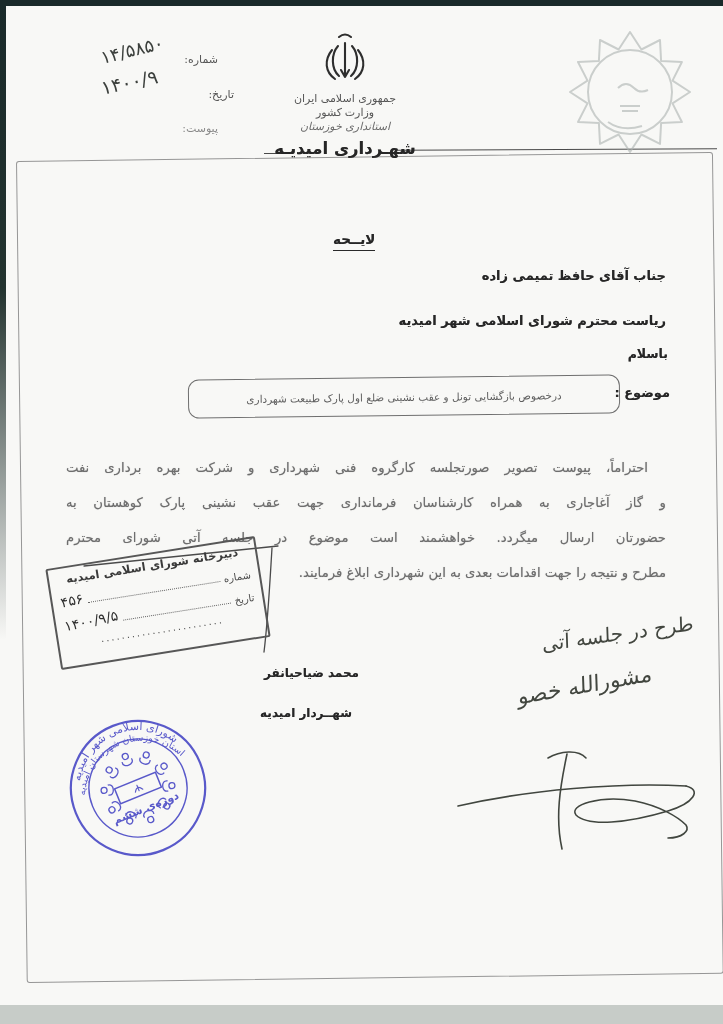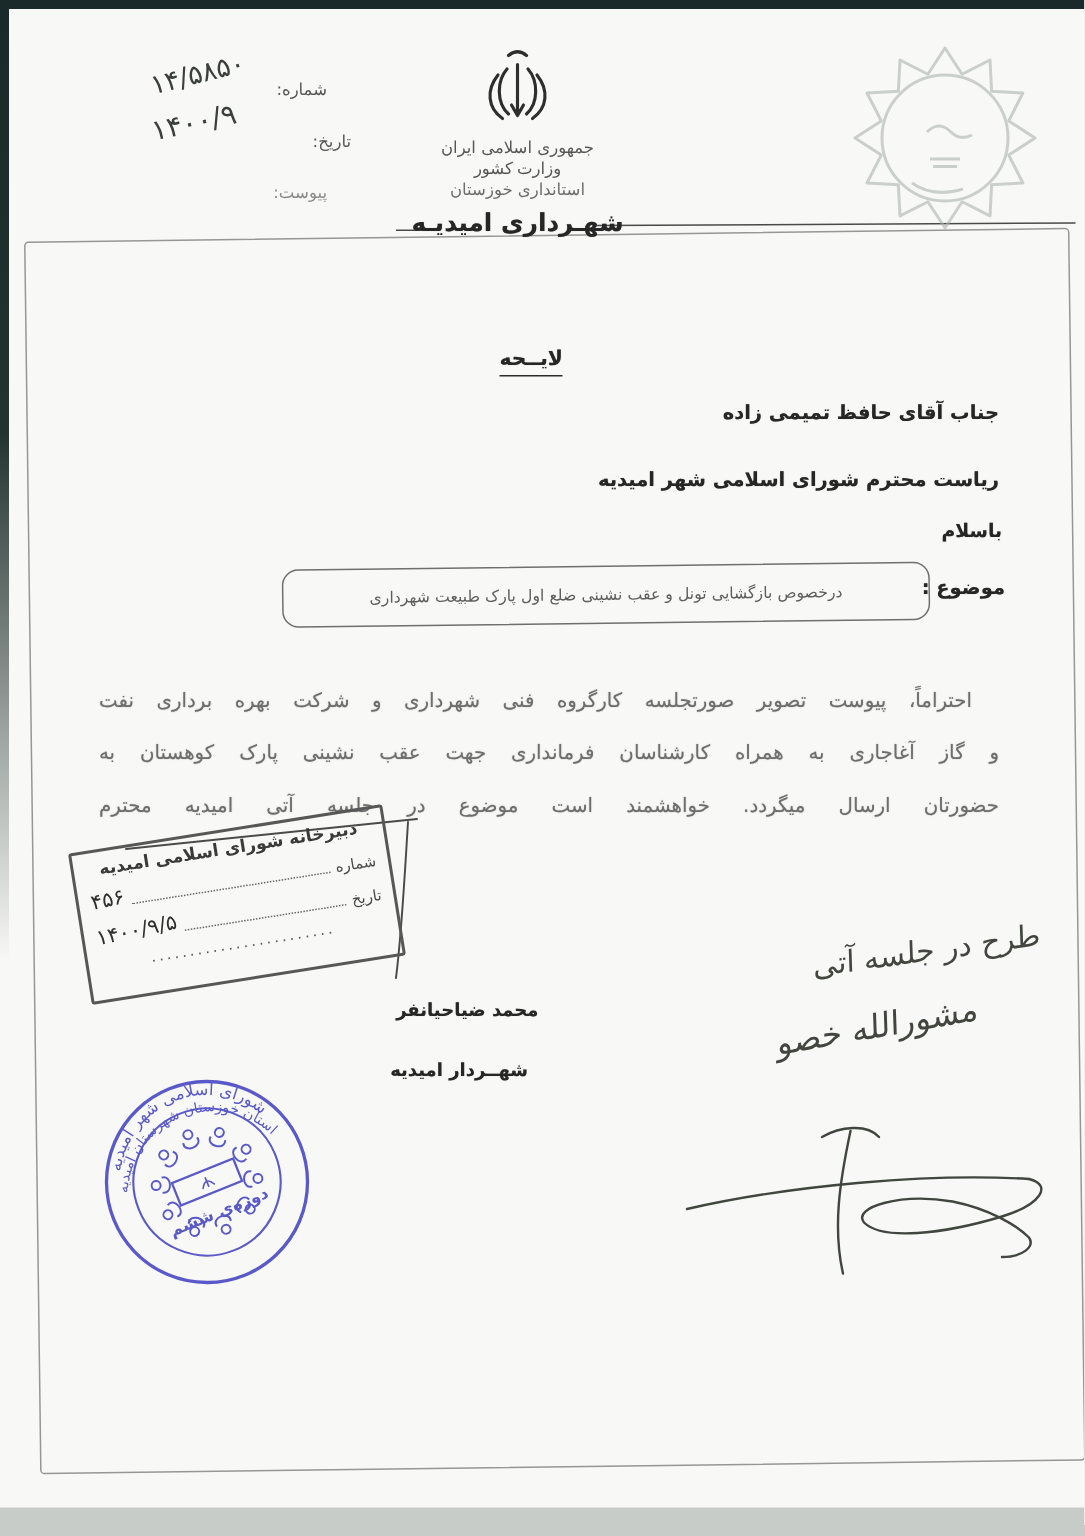--- a/index.html
+++ b/index.html
@@ -56,21 +56,21 @@
       <path d="M0,-18 L0,16 M0,16 L-4,9 M0,16 L4,9"></path>
       <path d="M-7,-15 C-14,-7 -14,8 -6,15"></path>
       <path d="M-13,-11 C-21,-1 -20,11 -10,18"></path>
       <path d="M7,-15 C14,-7 14,8 6,15"></path>
       <path d="M13,-11 C21,-1 20,11 10,18"></path>
     </g>
   </svg>
 
   <div class="abs rtl center soft" style="left:245px;top:92px;width:200px;font-size:11px;letter-spacing:.5px;">جمهوری اسلامی ایران</div>
   <div class="abs rtl center soft" style="left:245px;top:106px;width:200px;font-size:11px;letter-spacing:.5px;font-family:Liberation Serif, serif;">وزارت کشور</div>
-  <div class="abs rtl center" style="left:245px;top:120px;width:200px;font-size:11px;color:#6d6d6d;letter-spacing:.5px;">استانداری خوزستان</div>
+  <div class="abs rtl center" style="left:245px;top:120px;width:200px;font-size:11px;color:#6d6d6d;letter-spacing:.5px;font-style:italic;">استانداری خوزستان</div>
   <div class="abs rtl center b" style="left:255px;top:139px;width:180px;font-size:16.5px;letter-spacing:1px;">شهـرداری امیدیـه</div>
 
   <svg class="abs" style="left:548px;top:18px;opacity:.6;" width="165" height="150" viewBox="0 0 165 150">
     <g stroke="#adb3b1" stroke-width="2" fill="none" stroke-linejoin="round">
       <polygon points="142,74 124.5,85.4 133.9,104 113.1,105.1 112,125.9 93.4,116.5 82,134 70.6,116.5 52,125.9 50.9,105.1 30,104 39.5,85.4 22,74 39.5,62.6 30,44 50.9,42.9 52,22 70.6,31.5 82,14 93.4,31.5 112,22 113.1,42.9 133.9,44 124.5,62.6"></polygon>
       <circle cx="82" cy="74" r="42"></circle>
       <path d="M70,70 q8,-8 16,0 q6,6 14,2"></path>
       <path d="M72,88 h20 M74,93 h16"></path>
       <path d="M60,104 q14,10 34,4"></path>
     </g>
@@ -83,21 +83,22 @@
   <div class="abs rtl b" style="left:618px;top:346px;width:50px;font-size:12.5px;text-align:right;">باسلام</div>
 
   <div class="abs rtl b" style="left:612px;top:385px;width:58px;font-size:13px;text-align:right;">موضوع :</div>
   <div class="abs subject-box">
     <span class="rtl" style="font-size:10.5px;color:#5e5e5e;letter-spacing:.3px;">درخصوص بازگشایی تونل و عقب نشینی ضلع اول پارک طبیعت شهرداری</span>
   </div>
 
   <div class="abs rtl" style="left:66px;top:450px;">
     <div class="pline" style="padding-right:18px;width:582px;">احتراماً، پیوست تصویر صورتجلسه کارگروه فنی شهرداری و شرکت بهره برداری نفت</div>
     <div class="pline">و گاز آغاجاری به همراه کارشناسان فرمانداری جهت عقب نشینی پارک کوهستان به</div>
-    <div class="pline">حضورتان ارسال میگردد. خواهشمند است موضوع در جلسه آتی امیدیه محترم</div>
+    <div class="pline">حضورتان ارسال میگردد. خواهشمند است موضوع در جلسه آتی شورای محترم</div>
+    <div class="pline pline-last">مطرح و نتیجه را جهت اقدامات بعدی به این شهرداری ابلاغ فرمایند.</div>
   </div>
 
   <svg class="abs" style="left:80px;top:540px;" width="210" height="120" viewBox="0 0 210 120">
     <g stroke="#4a4a4a" stroke-width="1.3" fill="none" stroke-linecap="round">
       <path d="M4,26 L198,6"></path>
       <path d="M192,8 C190,40 188,80 184,112"></path>
     </g>
   </svg>
 
   <div class="abs sec-stamp rtl">

